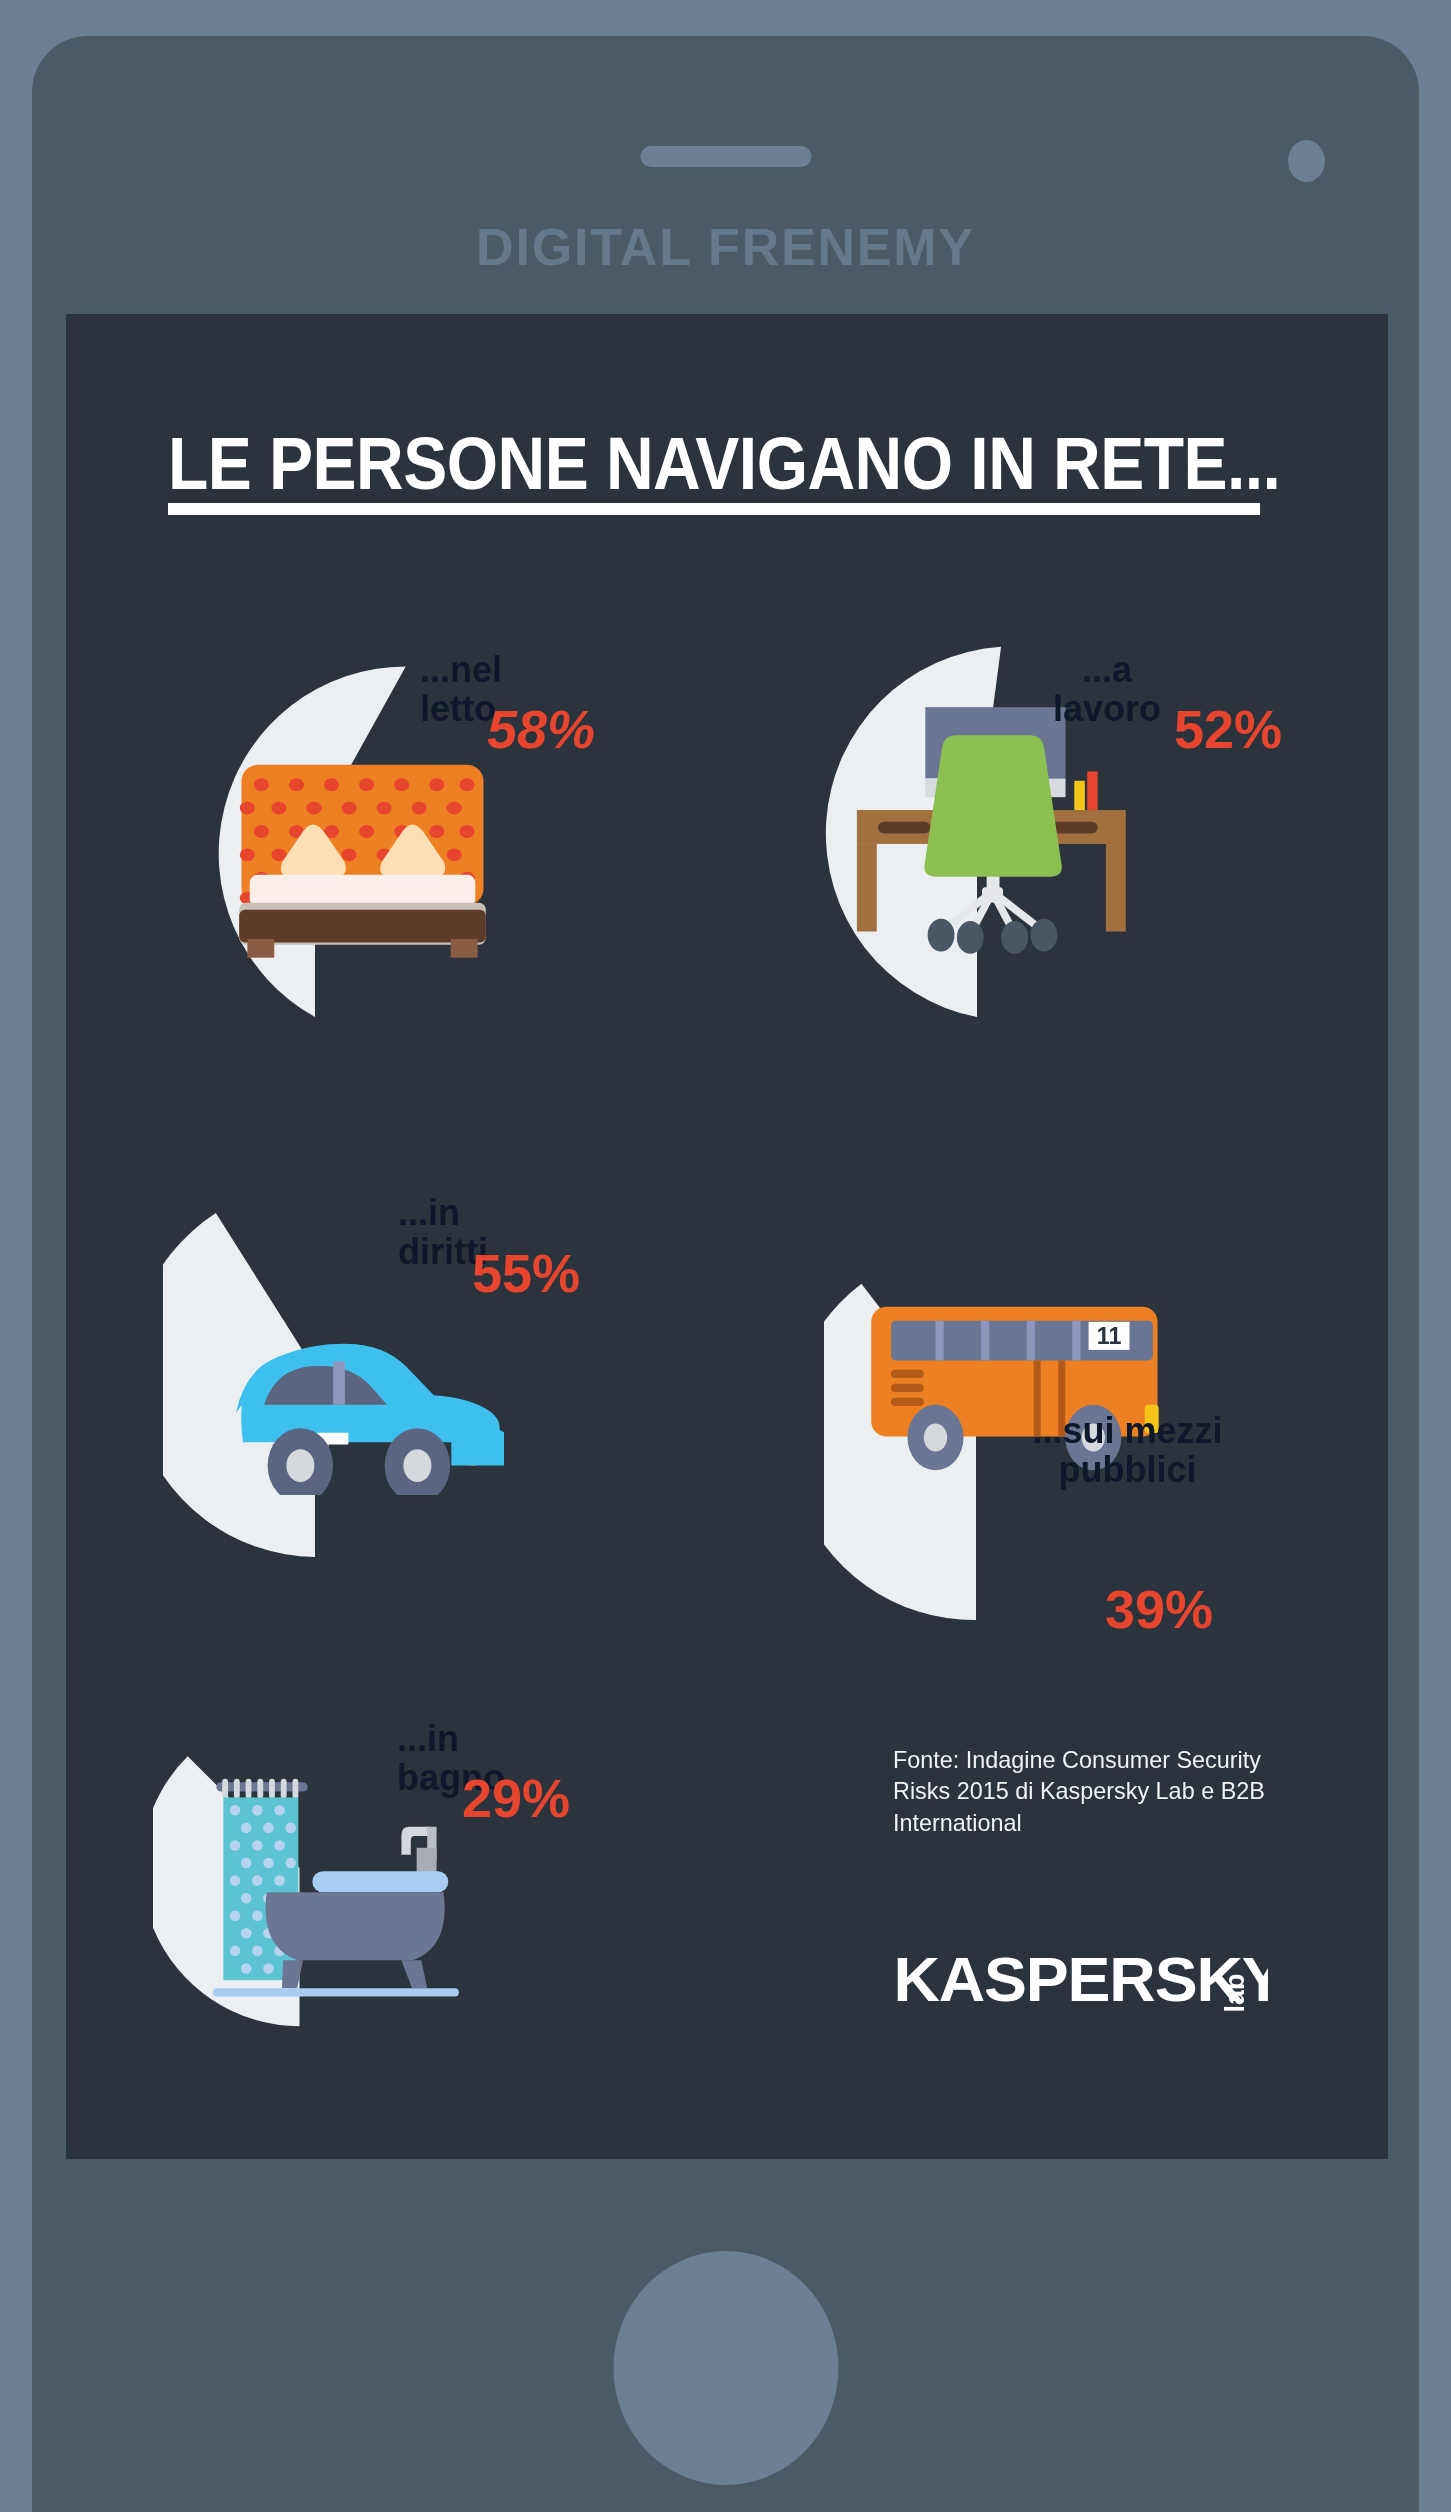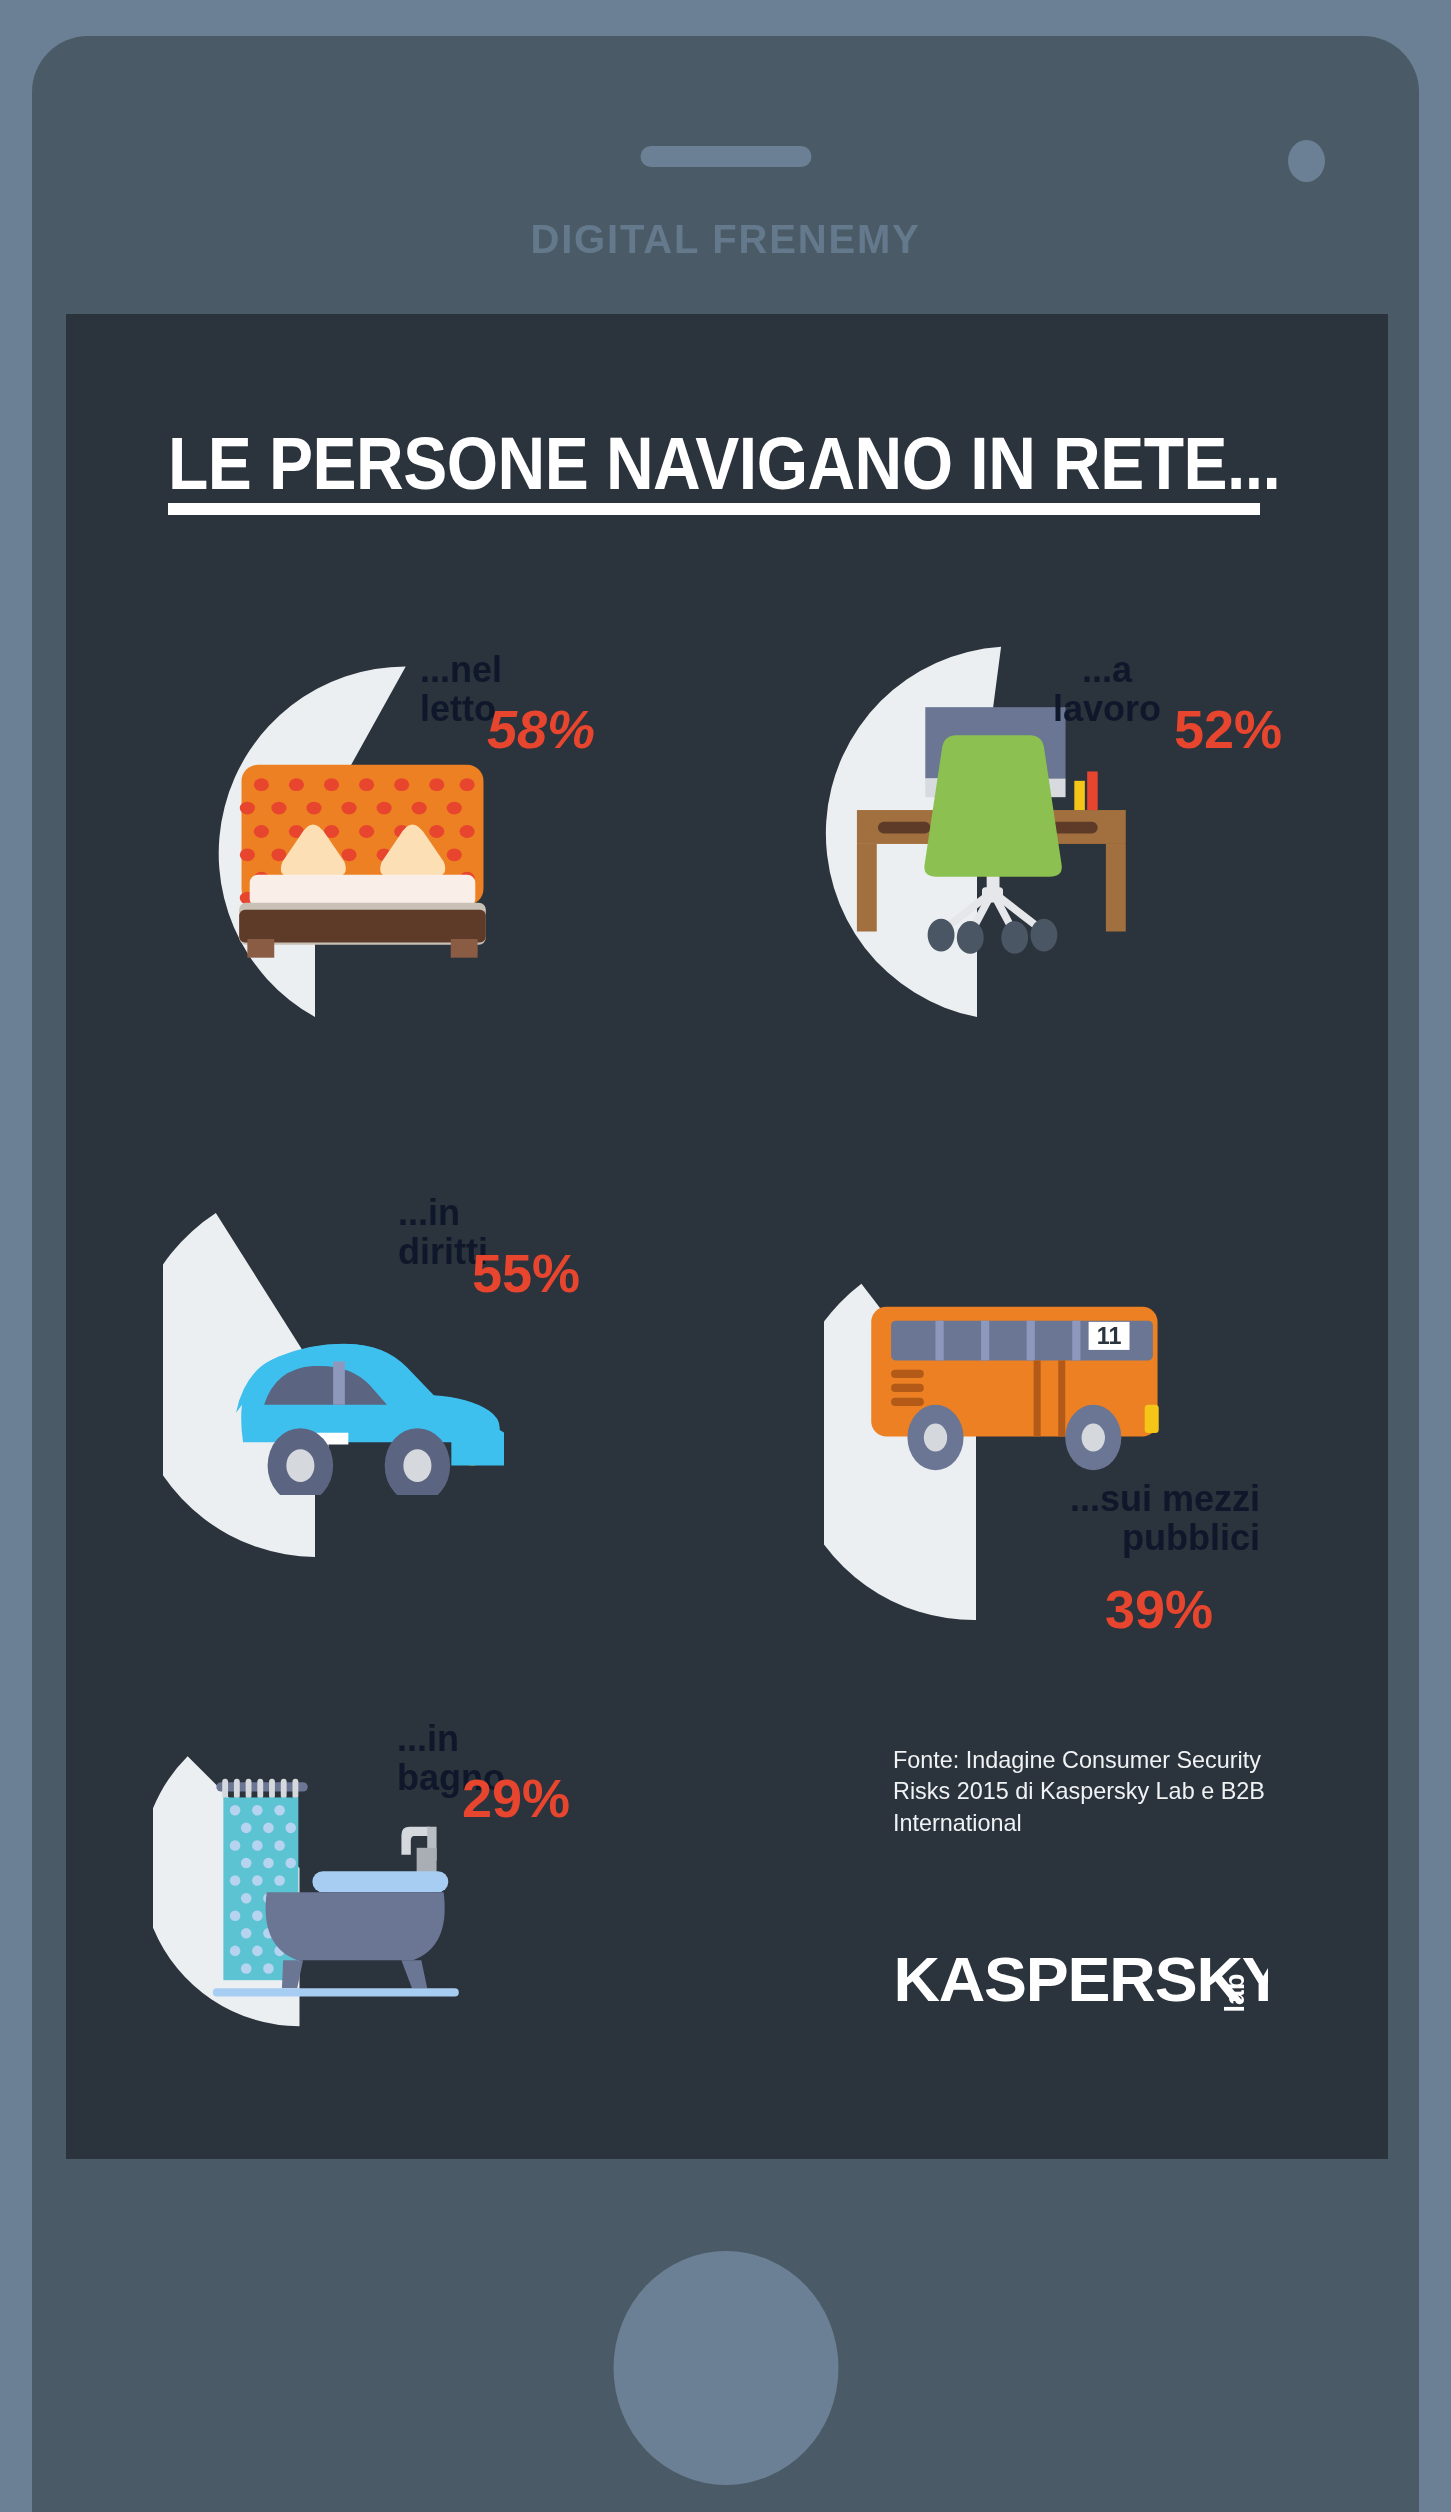--- a/index.html
+++ b/index.html
@@ -24,21 +24,21 @@
     background:#6b8094; border-radius:10.5px;
   }
   .camera-dot{
     position:absolute; left:1256px; top:104px;
     width:37px; height:42px; border-radius:50%;
     background:#6b8094;
   }
   .phone-title{
     position:absolute; left:0; right:0; top:217px;
     text-align:center;
-    font-size:40px; font-weight:bold;
+    font-size:52px; font-weight:bold;
     letter-spacing:1.8px;
     color:#64798c;
     font-family:"Liberation Sans", sans-serif;
   }
   .home-button{
     position:absolute; left:50%; transform:translateX(-50%);
     top:2215px; width:225px; height:234px;
     border-radius:50%; background:#6b8094;
   }
 
@@ -281,21 +281,21 @@
         <rect x="288" y="100" width="12" height="130" fill="#b35a19"></rect>
         <rect x="330" y="100" width="12" height="130" fill="#b35a19"></rect>
         <rect x="478" y="176" width="24" height="48" rx="6" fill="#f5c518"></rect>
         <ellipse cx="120" cy="232" rx="48" ry="56" fill="#6b7694"></ellipse>
         <ellipse cx="120" cy="232" rx="20" ry="24" fill="#d5d8dc"></ellipse>
         <ellipse cx="390" cy="232" rx="48" ry="56" fill="#6b7694"></ellipse>
         <ellipse cx="390" cy="232" rx="20" ry="24" fill="#d5d8dc"></ellipse>
       </svg>
     </div>
 
-    <div class="stat-label" style="left:995px; top:1480px; text-align:right; width:265px;">...sui mezzi
+    <div class="stat-label" style="left:995px; top:1412px; text-align:center; width:265px;">...sui mezzi
 pubblici</div>
     <div class="stat-pct" style="left:1105px; top:1582px;">39%</div>
   </div>
 
   <div class="panel" style="left:0;top:0;">
 
     <div class="pie-wrap" style="left:153px; top:1704px;">
       <svg width="293" height="328" viewBox="0 0 500 560">
         <path d="M 250 280 L 250 10 A 270 270 0 0 1 441.0 470.9 Z" fill="#eceff1" transform="rotate(180 250 280)"></path>
       </svg>

